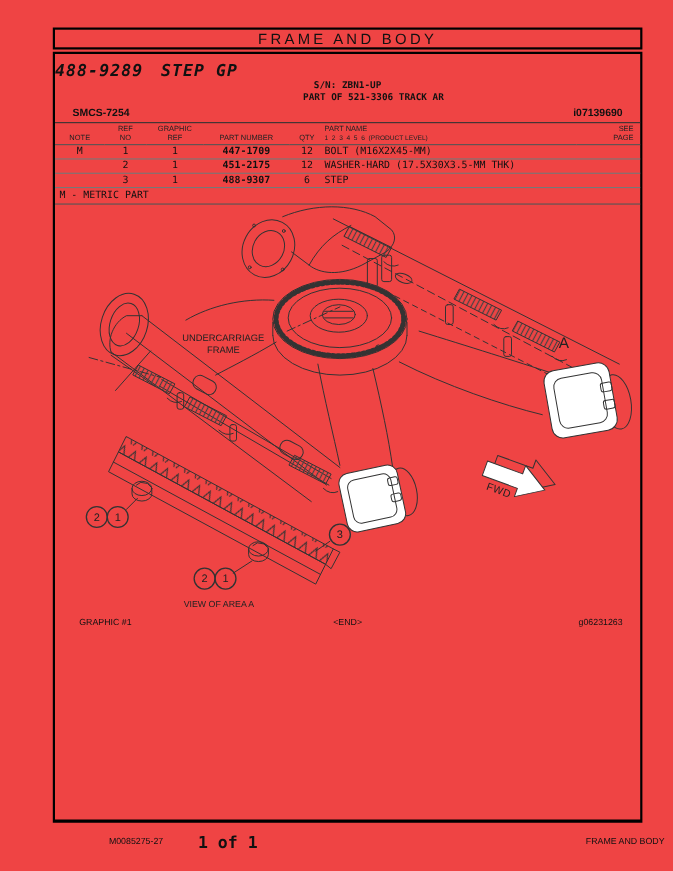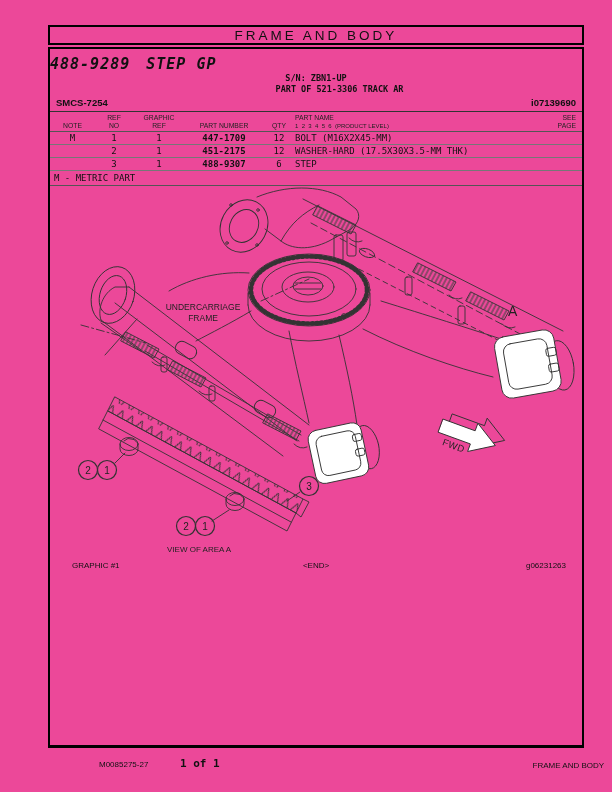--- a/index.html
+++ b/index.html
@@ -1,35 +1,35 @@
 <!DOCTYPE html>
 <html><head>
 <meta charset="utf-8">
 <style>
   * { margin:0; padding:0; box-sizing:border-box; }
   body { background:#fff; }
-  .page { position:relative; width:612px; height:792px; background:#ec4899;
+  .page { position:relative; width:612px; height:792px; background:#ef4444;
           font-family:"Liberation Sans", sans-serif; color:#111; overflow:hidden; }
 
   .title-box { position:absolute; left:48px; top:25px; width:536px; height:20px;
                border:2px solid #000; display:flex; align-items:center; justify-content:center; }
   .title-box .t { font-size:13.5px; letter-spacing:3px; color:#111; }
 
   .main-box { position:absolute; left:48px; top:47px; width:536px; height:701px;
               border:2px solid #000; border-bottom-width:3px; }
 
   .gp-title { position:absolute; left:0; top:6px; width:100%; 
               font-family:"DejaVu Sans Mono", monospace; font-weight:bold; font-style:italic;
               font-size:15px; letter-spacing:1px; }
   .gp-title .num { margin-right:16px; }
   .sn-line  { position:absolute; left:0; top:24px; width:100%; text-align:center;
               font-family:"DejaVu Sans Mono", monospace; font-weight:bold; font-size:8.5px; }
   .partof-line { position:absolute; left:0; top:35px; width:100%; text-align:center;
               font-family:"DejaVu Sans Mono", monospace; font-weight:bold; font-size:8.5px;padding-left:47px; }
-  .smcs-row { position:absolute; left:0; top:48px; width:100%; padding:0 6px;
+  .smcs-row { position:absolute; left:0; top:48px; width:100%; padding:0 16px;
               display:flex; justify-content:space-between;
               font-weight:bold; font-size:9.5px; }
 
   .parts-table-wrap { position:absolute; left:0; top:62px; width:100%; border-top:1px solid #333; }
   table.parts { width:532px; border-collapse:collapse; table-layout:fixed; }
   table.parts th { font-size:6.8px; font-weight:normal; color:#222; vertical-align:bottom;
                    padding:2px 0 1px 0; line-height:1.15; border-bottom:1px solid #555; }
   table.parts td { font-family:"DejaVu Sans Mono", monospace; font-size:9px; height:13px;
                    padding:1px 0; border-bottom:1px solid #777; vertical-align:middle; }
   .c { text-align:center; }
@@ -49,21 +49,21 @@
   .lbl-callout { font-size:10px; }
 
   .graphic-caption { position:absolute; left:0; top:512px; width:100%; height:12px; font-size:8px; }
   .graphic-caption .gl { position:absolute; left:22px; }
   .graphic-caption .gc { position:absolute; left:50%; transform:translateX(-50%); }
   .graphic-caption .gr { position:absolute; right:16px; }
 
   .page-footer { position:absolute; left:0; top:757px; width:612px; height:14px; font-size:8px;margin-left:44px; }
   .page-footer .doc { position:absolute; left:55px; top:3px; }
   .page-footer .cnt { position:absolute; left:136px; top:0;
-                      font-family:"DejaVu Sans Mono", monospace; font-weight:bold; font-size:11px; }
+                      font-family:"DejaVu Sans Mono", monospace; font-weight:bold; font-size:15px; }
   .page-footer .right { position:absolute; right:27px; top:2px; display:flex; align-items:baseline; gap:9px; }
   .page-footer .right .pg { font-weight:bold; font-size:9.5px; }
 </style>
 </head>
 <body>
 
 <div class="page">
 
   <div class="title-box">
     <span class="t">FRAME AND BODY</span>

